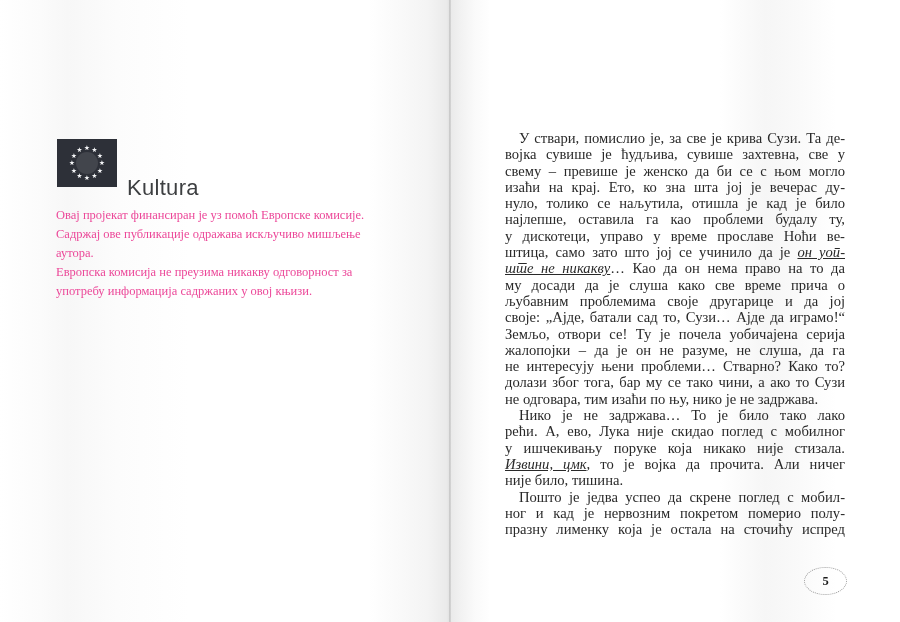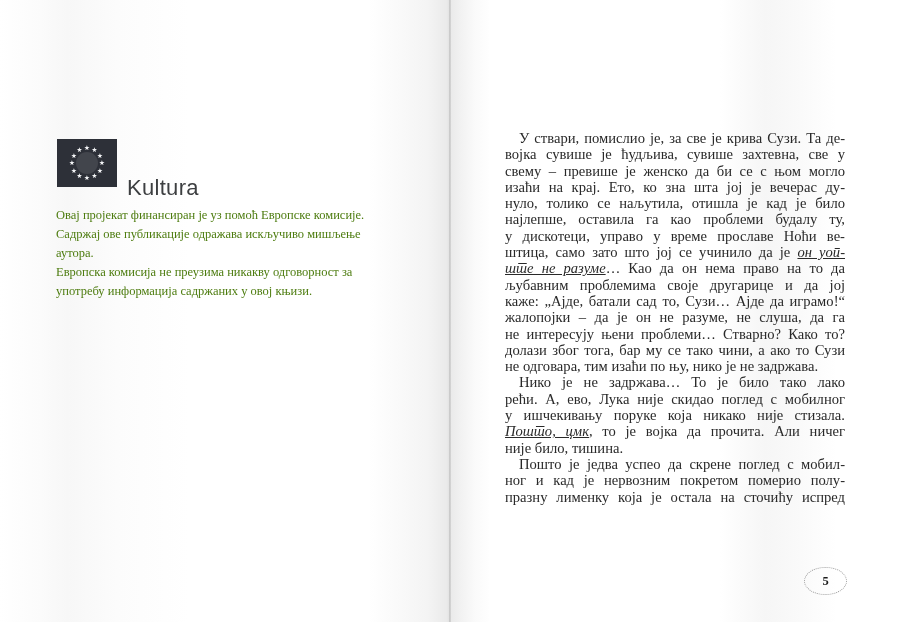--- a/index.html
+++ b/index.html
@@ -27,21 +27,21 @@
   
   .eu-flag{position:absolute;left:57px;top:139px;width:60px;height:48px;background:#2d3038;}
   .eu-flag .disc{position:absolute;left:19px;top:13px;width:22px;height:22px;border-radius:50%;
     background:rgba(255,255,255,0.10);}
   .eu-flag .star{position:absolute;color:#f3f4f6;font-size:6.5px;line-height:1;
     transform:translate(-50%,-50%);font-family:"DejaVu Sans",sans-serif;}
   .kultura{position:absolute;left:127px;top:175px;font-family:"Liberation Sans","DejaVu Sans",sans-serif;
     font-size:22px;color:#3d3f41;letter-spacing:0.3px;}
 
   
-  .disclaimer{position:absolute;left:56px;top:206px;font-size:12.5px;line-height:19px;color:#4d7c0f;}
+  .disclaimer{position:absolute;left:56px;top:206px;font-size:12.5px;line-height:19px;color:#ec4899;}
   .dline{white-space:nowrap;}
 
   
   .body-text{position:absolute;left:55px;top:130px;width:340px;font-size:14.6px;
     line-height:16.3px;color:#292929;}
   .bline{text-align:justify;text-align-last:justify;}
   .bline.last{text-align-last:left;}
   .bline.ind{text-indent:14px;}
   .bline em{font-style:italic;text-decoration:underline;}
 
@@ -87,31 +87,33 @@
   <div class="page right">
     <div class="body-text">
         <div class="bline ind"><span>У ствари, помислио је, за све је крива Сузи. Та де-</span></div>
         <div class="bline"><span>војка сувише је ћудљива, сувише захтевна, све у</span></div>
         <div class="bline"><span>свему – превише је женско да би се с њом могло</span></div>
         <div class="bline"><span>изаћи на крај. Ето, ко зна шта јој је вечерас ду-</span></div>
         <div class="bline"><span>нуло, толико се наљутила, отишла је кад је било</span></div>
         <div class="bline"><span>најлепше, оставила га као проблеми будалу ту,</span></div>
         <div class="bline"><span>у дискотеци, управо у време прославе Ноћи ве-</span></div>
         <div class="bline"><span>штица, само зато што јој се учинило да је </span><em>он уоп-</em></div>
-        <div class="bline"><em>ште не разуме</em><span>… Као да он нема право на то да</span></div>
+        <div class="bline"><em>ште не никакву</em><span>… Као да он нема право на то да</span></div>
+        <div class="bline"><span>му досади да је слуша како све време прича о</span></div>
         <div class="bline"><span>љубавним проблемима своје другарице и да јој</span></div>
-        <div class="bline"><span>каже: „Ајде, батали сад то, Сузи… Ајде да играмо!“</span></div>
+        <div class="bline"><span>своје: „Ајде, батали сад то, Сузи… Ајде да играмо!“</span></div>
+        <div class="bline"><span>Земљо, отвори се! Ту је почела уобичајена серија</span></div>
         <div class="bline"><span>жалопојки – да је он не разуме, не слуша, да га</span></div>
         <div class="bline"><span>не интересују њени проблеми… Стварно? Како то?</span></div>
         <div class="bline"><span>долази због тога, бар му се тако чини, а ако то Сузи</span></div>
         <div class="bline last"><span>не одговара, тим изаћи по њу, нико је не задржава.</span></div>
         <div class="bline ind"><span>Нико је не задржава… То је било тако лако</span></div>
         <div class="bline"><span>рећи. А, ево, Лука није скидао поглед с мобилног</span></div>
         <div class="bline"><span>у ишчекивању поруке која никако није стизала.</span></div>
-        <div class="bline"><em>Пошто, цмк</em><span>, то је војка да прочита. Али ничег</span></div>
+        <div class="bline"><em>Извини, цмк</em><span>, то је војка да прочита. Али ничег</span></div>
         <div class="bline last"><span>није било, тишина.</span></div>
         <div class="bline ind"><span>Пошто је једва успео да скрене поглед с мобил-</span></div>
         <div class="bline"><span>ног и кад је нервозним покретом померио полу-</span></div>
         <div class="bline"><span>празну лименку која је остала на сточићу испред</span></div>
       </div>
     <div class="pagenum-badge">
       <span class="pagenum">5</span>
     </div>
   </div>
 </div>

